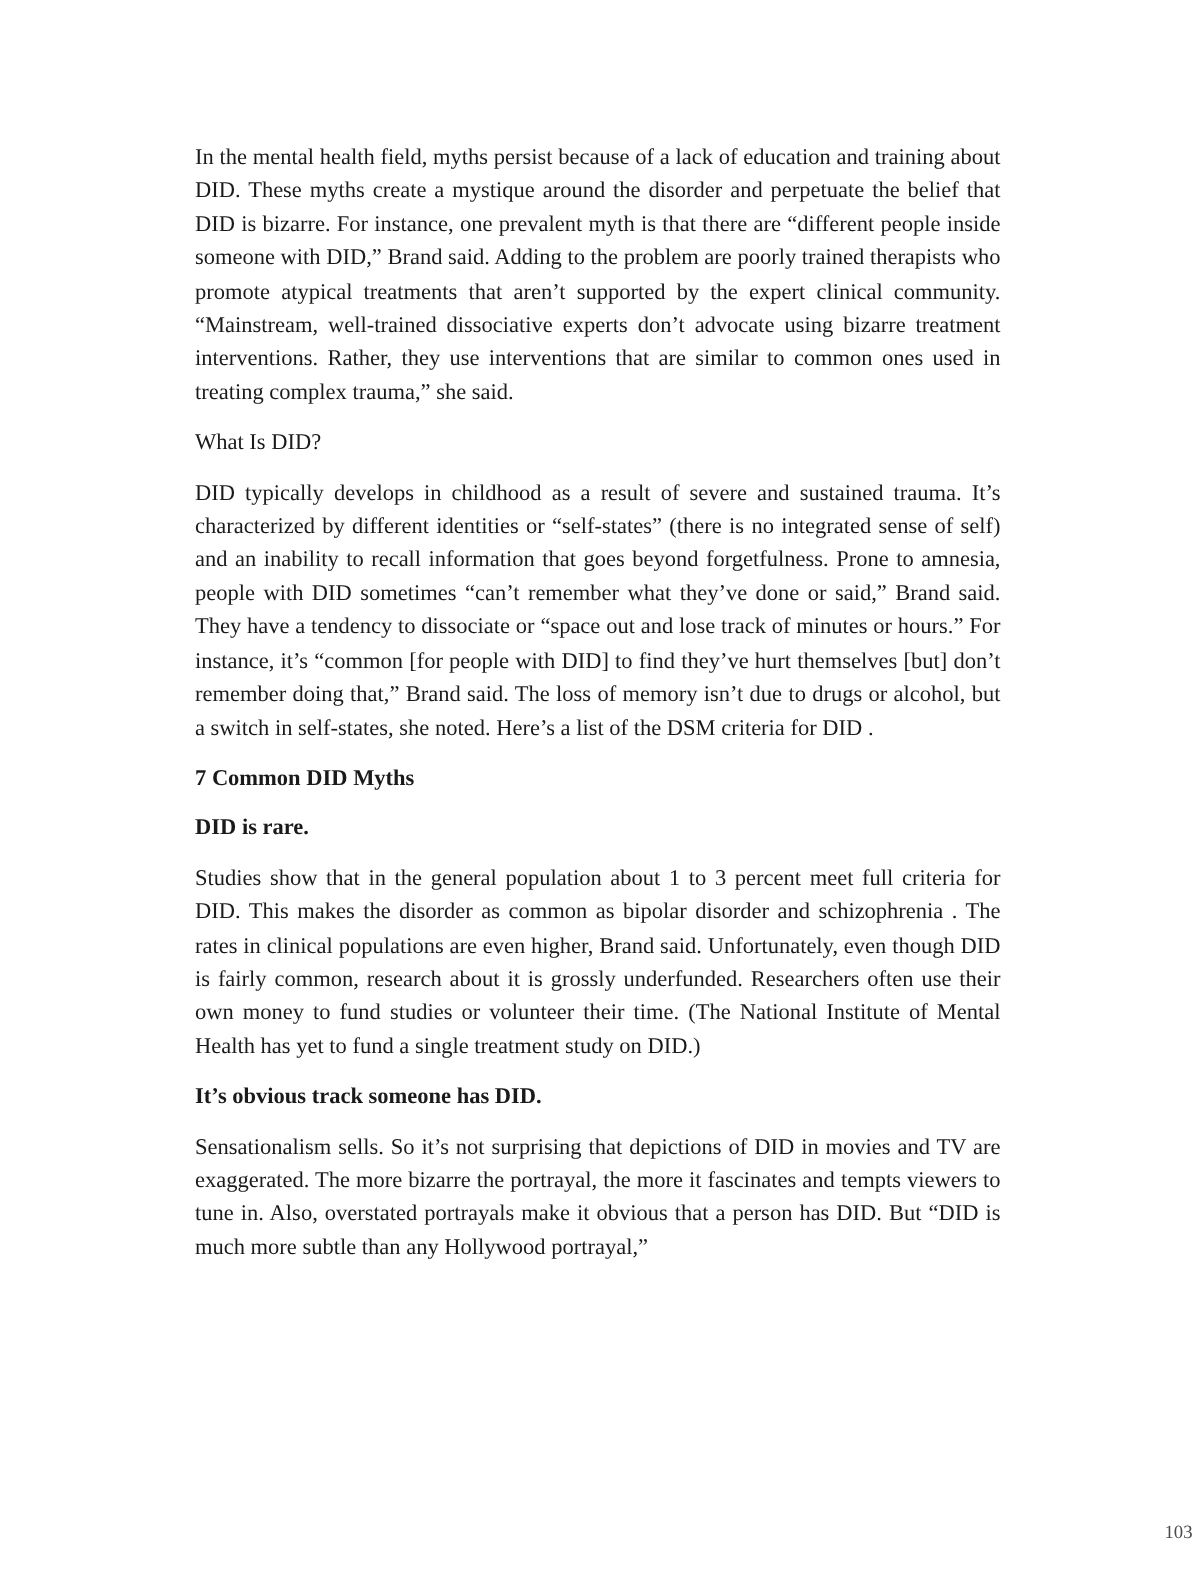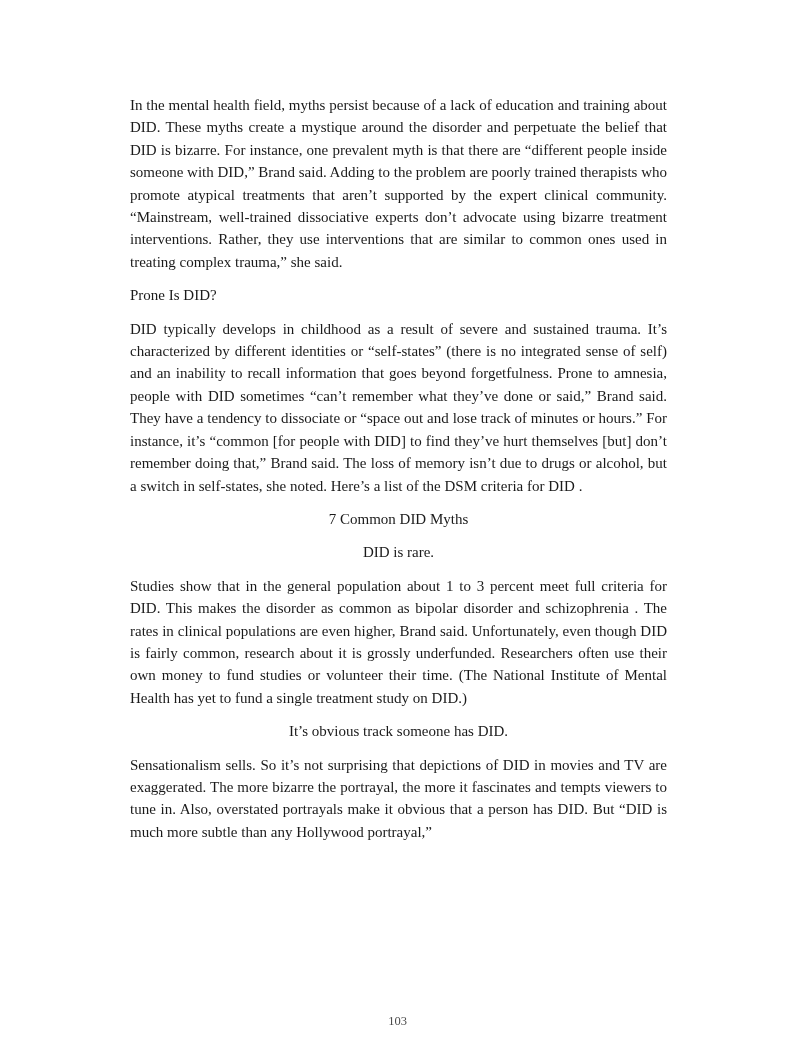--- a/index.html
+++ b/index.html
@@ -23,40 +23,40 @@
     font-size: 15px;
     line-height: 22.4px;
     text-align: justify;
     margin-bottom: 11px;
   }
   .heading-plain {
     font-weight: normal;
     text-align: left;
   }
   .heading-bold {
-    font-weight: normal;
-    text-align: center;
+    font-weight: bold;
+    text-align: left;
   }
   .page-footer {
     position: absolute;
     left: 0;
     right: 0;
     top: 1014px;
-    text-align: center;
+    text-align: right;
     font-size: 12.5px;
     color: #4a4a4a;
   }
 </style>
 </head>
 <body>
 
 <div class="page-body">
   <p class="block">In the mental health field, myths persist because of a lack of education and training about DID. These myths create a mystique around the disorder and perpetuate the belief that DID is bizarre. For instance, one prevalent myth is that there are “different people inside someone with DID,” Brand said. Adding to the problem are poorly trained therapists who promote atypical treatments that aren’t supported by the expert clinical community. “Mainstream, well-trained dissociative experts don’t advocate using bizarre treatment interventions. Rather, they use interventions that are similar to common ones used in treating complex trauma,” she said.</p>
 
-  <h2 class="block heading-plain">Prone Is DID?</h2>
+  <h2 class="block heading-plain">What Is DID?</h2>
 
   <p class="block">DID typically develops in childhood as a result of severe and sustained trauma. It’s characterized by different identities or “self-states” (there is no integrated sense of self) and an inability to recall information that goes beyond forgetfulness. Prone to amnesia, people with DID sometimes “can’t remember what they’ve done or said,” Brand said. They have a tendency to dissociate or “space out and lose track of minutes or hours.” For instance, it’s “common [for people with DID] to find they’ve hurt themselves [but] don’t remember doing that,” Brand said. The loss of memory isn’t due to drugs or alcohol, but a switch in self-states, she noted. Here’s a list of the DSM criteria for DID .</p>
 
   <h2 class="block heading-bold">7 Common DID Myths</h2>
 
 
   <h3 class="block heading-bold">DID is rare.</h3>
 
   <p class="block">Studies show that in the general population about 1 to 3 percent meet full criteria for DID. This makes the disorder as common as bipolar disorder and schizophrenia . The rates in clinical populations are even higher, Brand said. Unfortunately, even though DID is fairly common, research about it is grossly underfunded. Researchers often use their own money to fund studies or volunteer their time. (The National Institute of Mental Health has yet to fund a single treatment study on DID.)</p>
 

